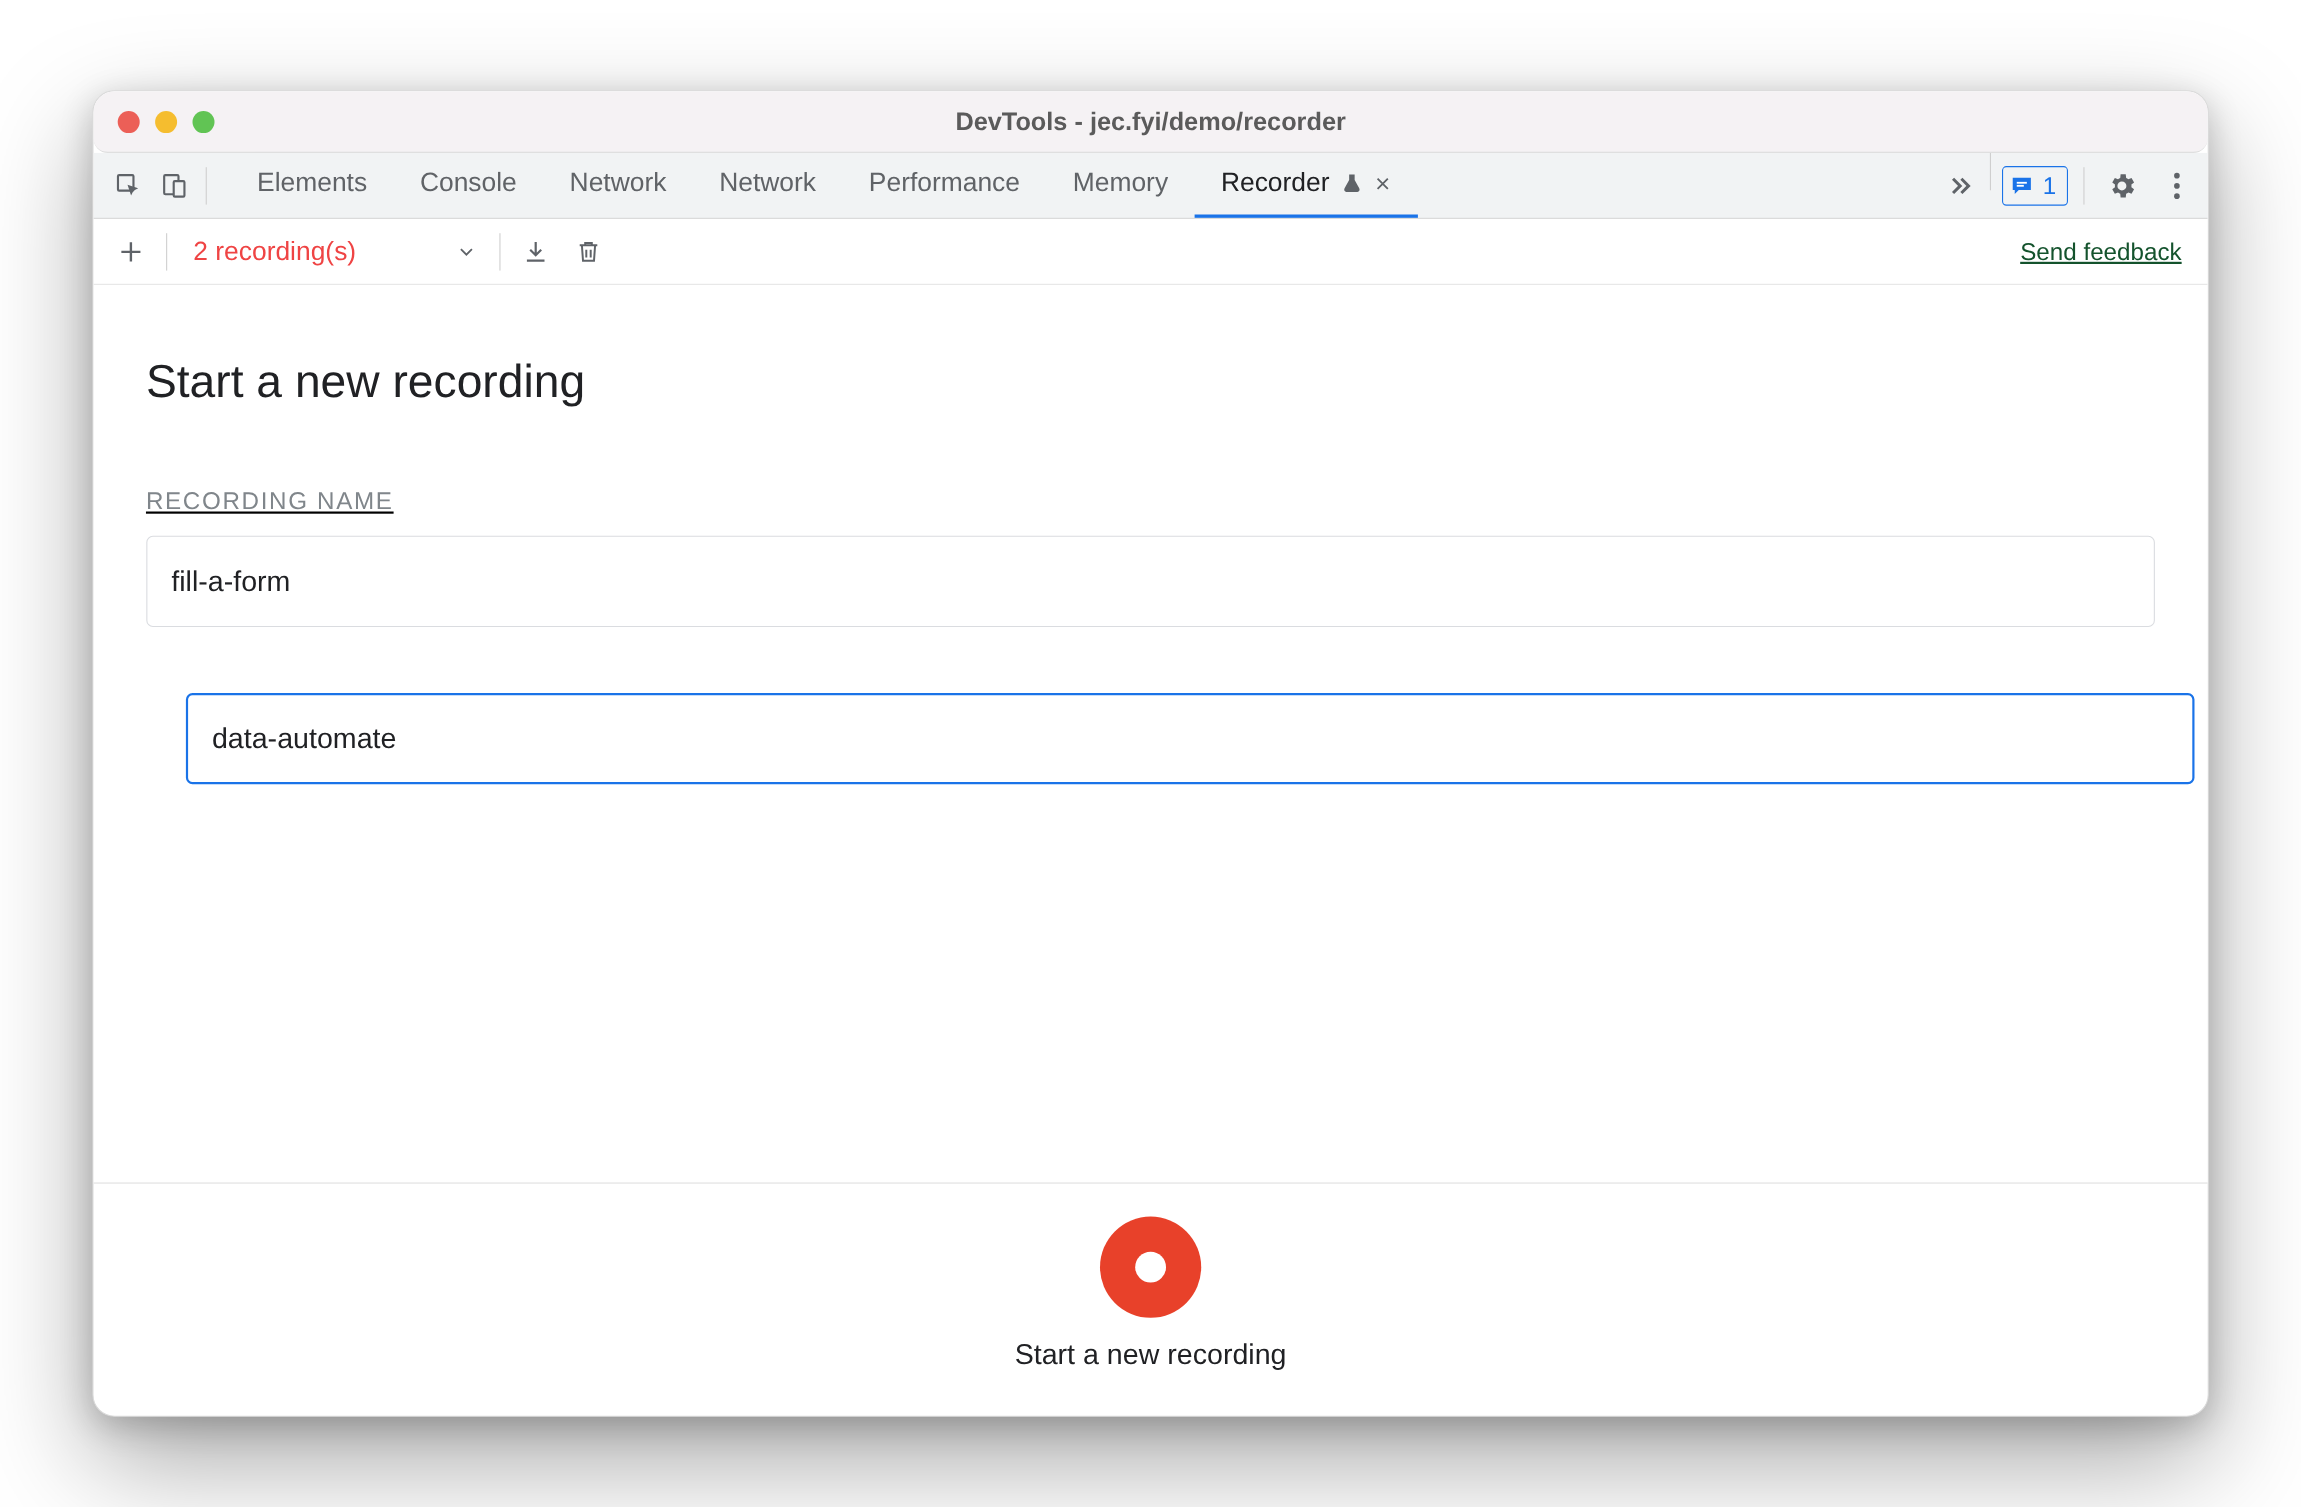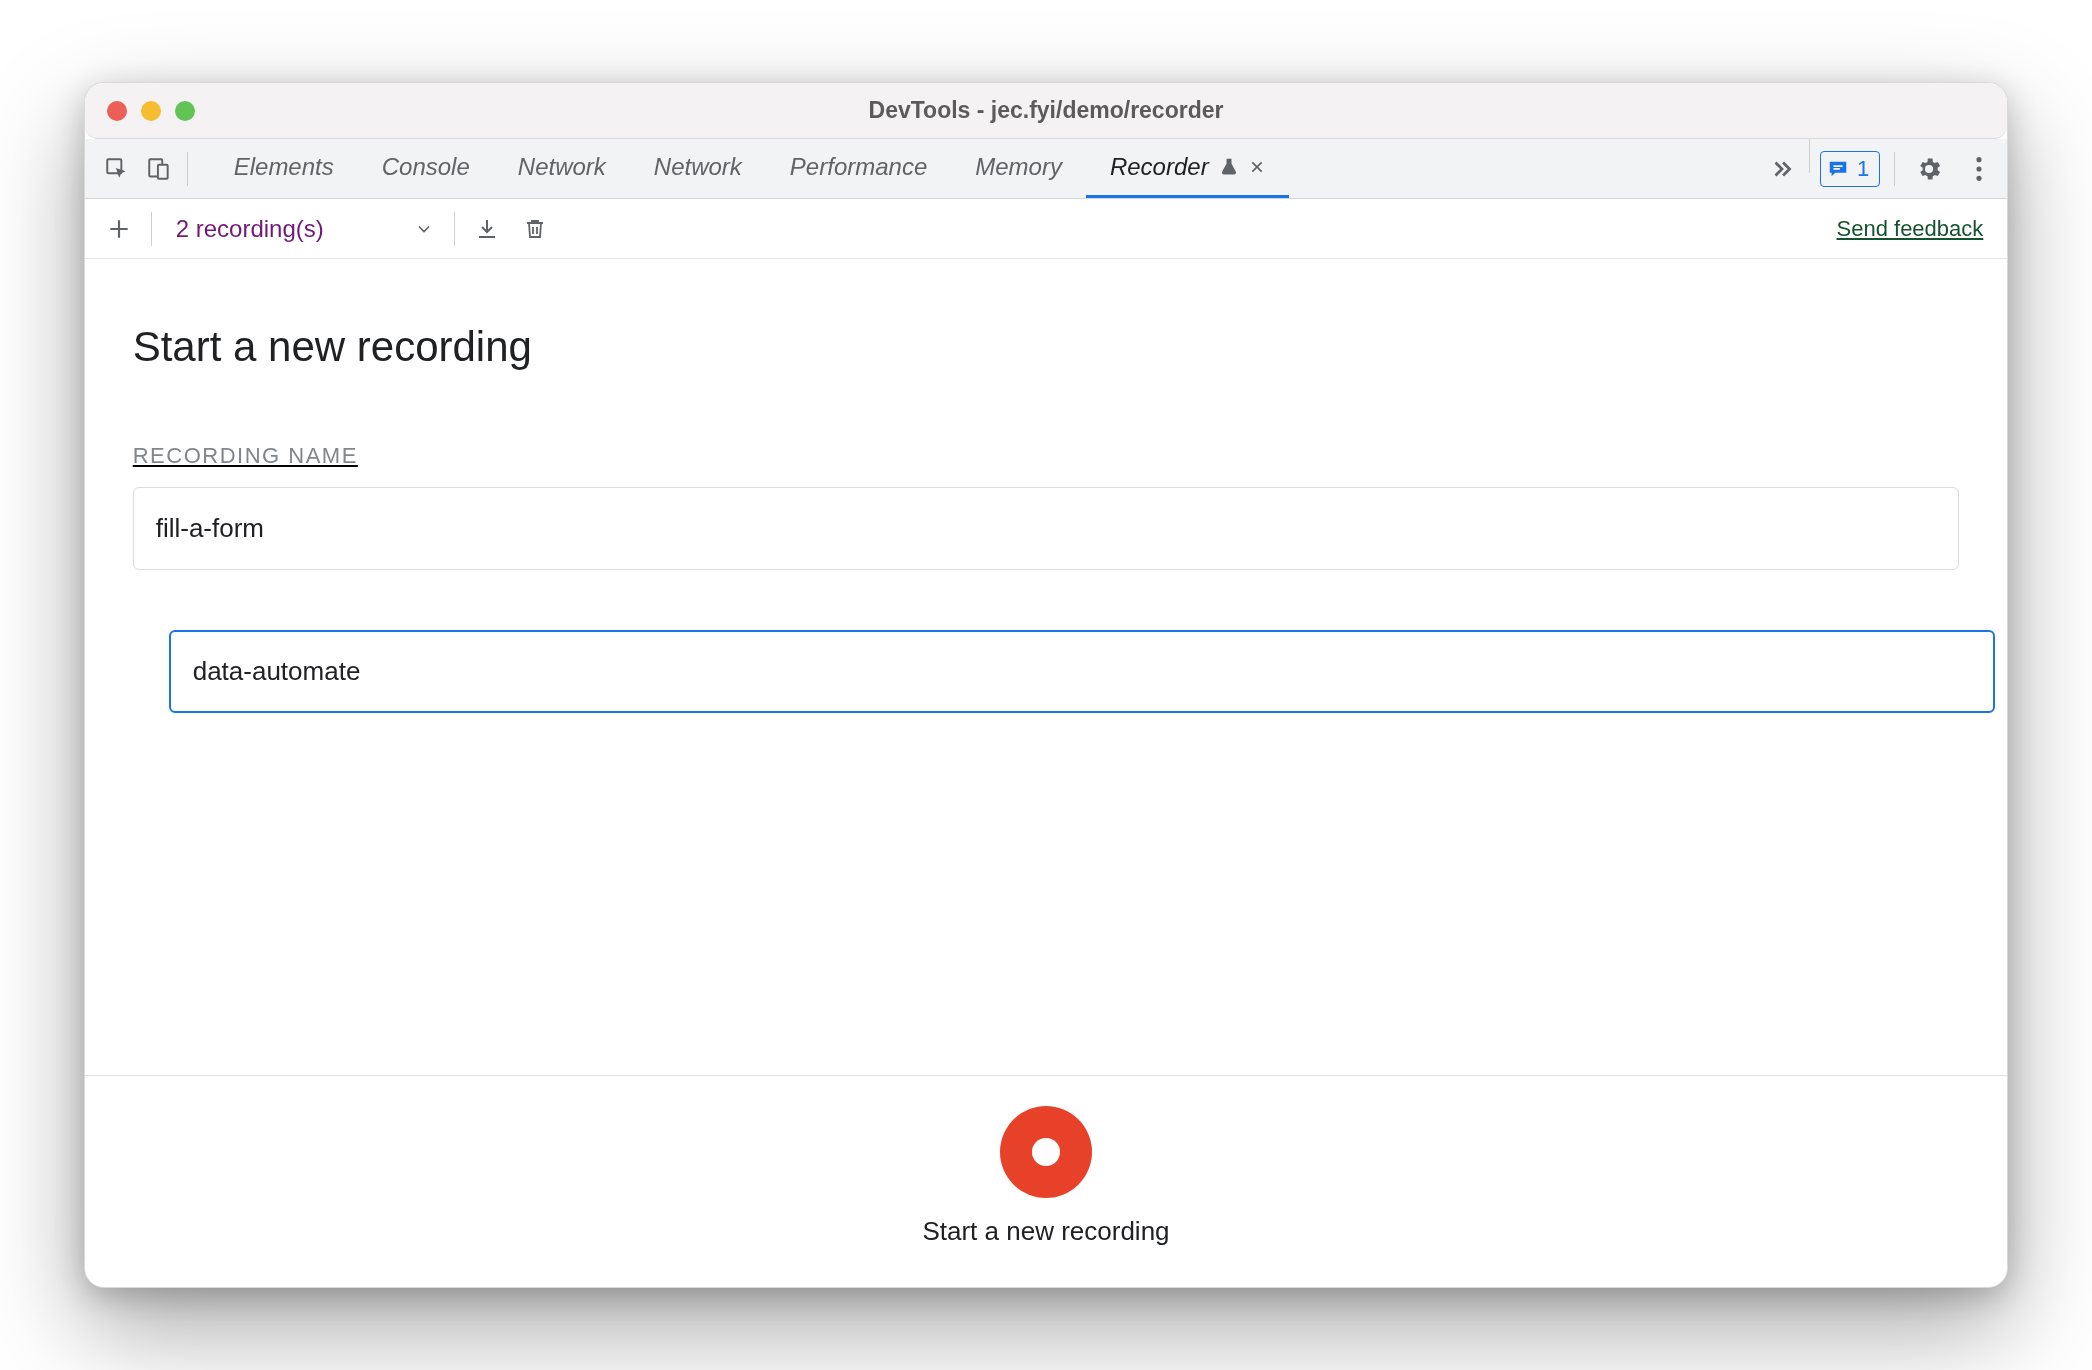--- a/index.html
+++ b/index.html
@@ -83,21 +83,20 @@
     }
     .tab {
       display: flex;
       align-items: center;
       padding: 0 24px;
       font-size: 24px;
       color: #606367;
       gap: 10px;
       border-bottom: 3px solid transparent;
       cursor: pointer;
-      font-style: italic;
     }
     .tab.active {
       color: #202124;
       border-bottom-color: #1a73e8;
     }
     .chevrons {
       display: flex; align-items: center; padding: 0 10px; color: #5f6368;
     }
     .tabs-right {
       display: flex; align-items: center; gap: 10px;
@@ -123,21 +122,21 @@
       padding: 0 14px;
       border-bottom: 1px solid #e4e4e4;
       background: #fff;
     }
     .tb-left { display: flex; align-items: center; gap: 8px; }
     .tb-spacer { flex: 1; }
     .plus-btn { width: 40px; height: 40px; display:flex; align-items:center; justify-content:center; color:#5f6368; cursor:pointer; }
     .dd {
       display: flex; align-items: center; gap: 90px;
       padding: 0 8px 0 12px; height: 42px;
-      font-size: 24px; color: #701a75; cursor: pointer;
+      font-size: 24px; color: #ef4444; cursor: pointer;
     }
     .dd-chevron { color: #5f6368; }
     .feedback {
       font-size: 22px; color: #14532d; text-decoration: underline;
       cursor: pointer; padding-right: 10px;
     }
 
     
     .main {
       flex: 1;

